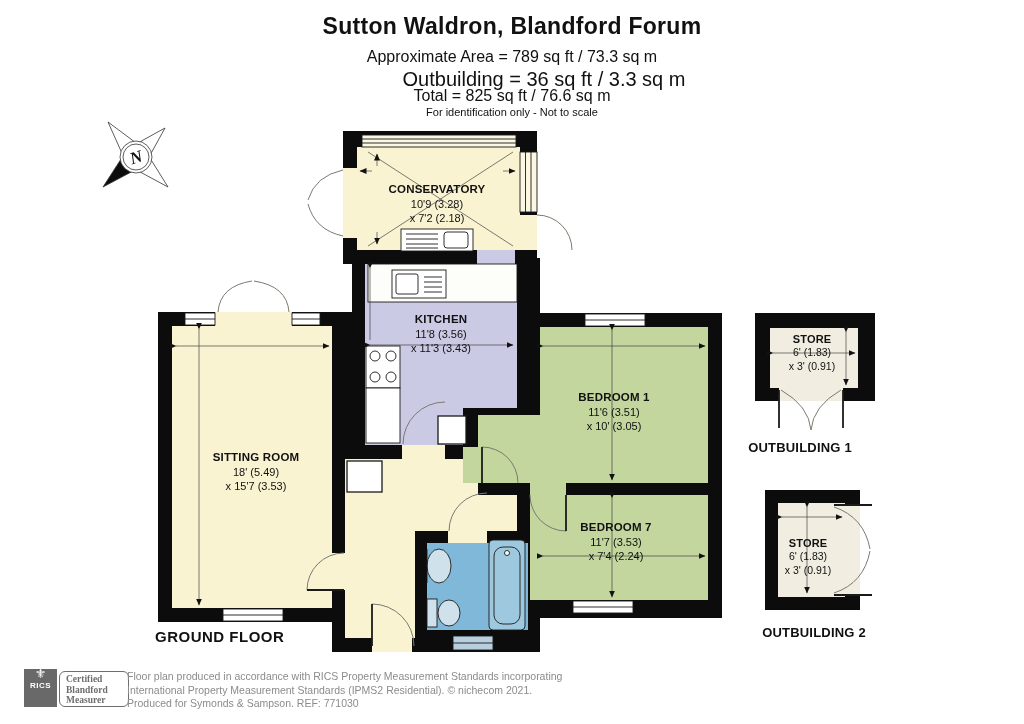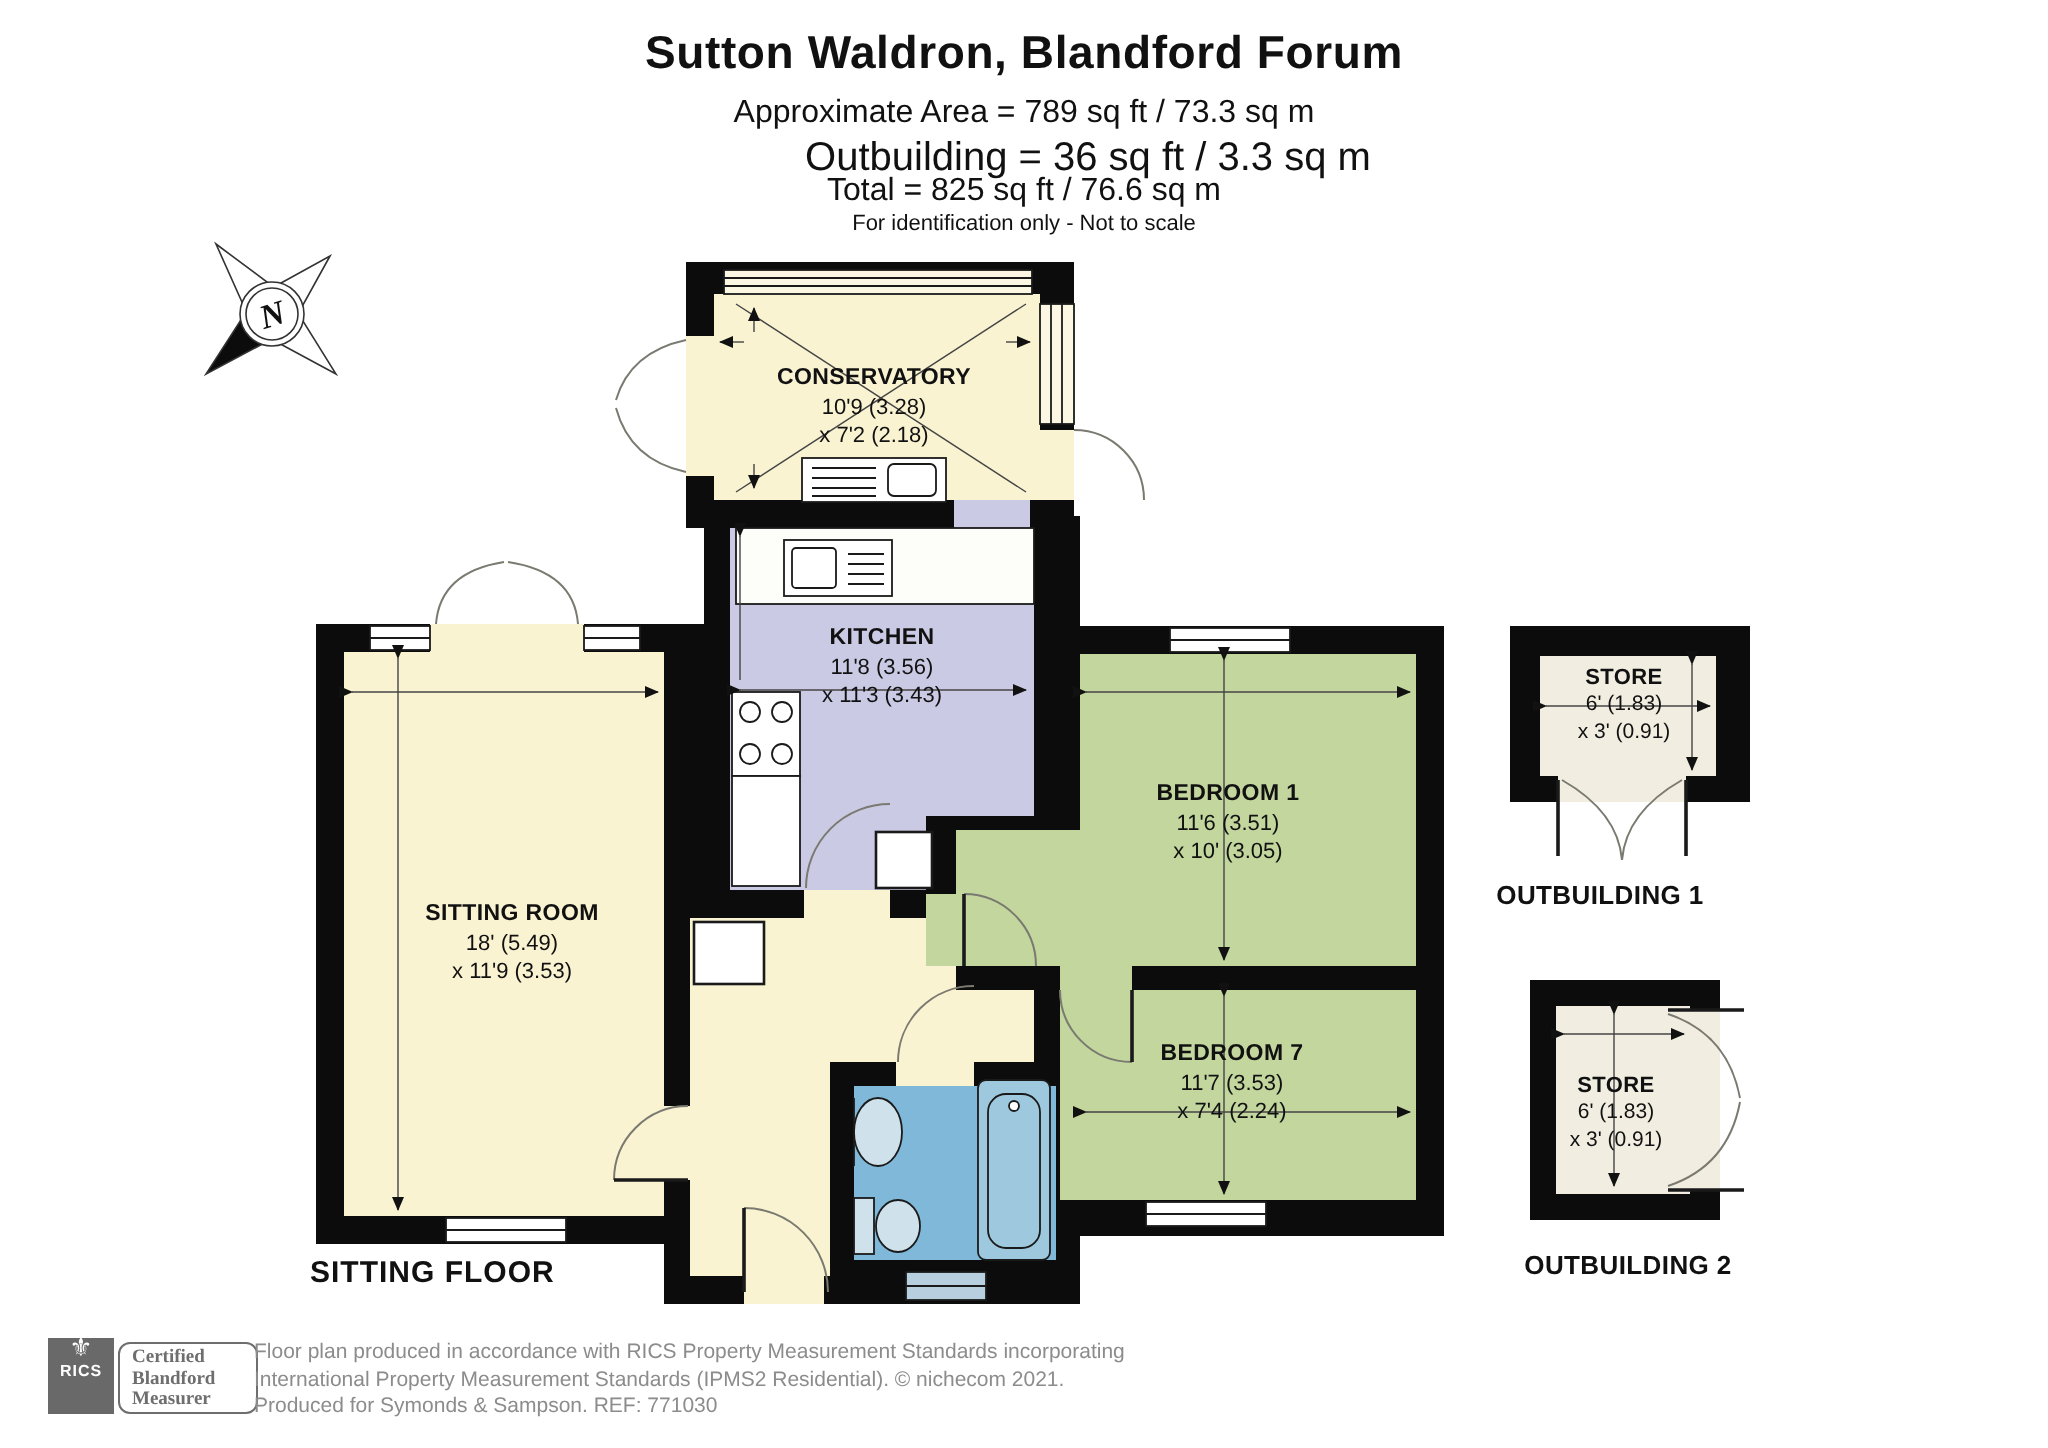--- a/index.html
+++ b/index.html
@@ -237,21 +237,21 @@
     <div class="rdim">x 7'2 (2.18)</div>
   </div>
   <div class="room-label" style="left:441px;top:312px;">
     <div class="rname">KITCHEN</div>
     <div class="rdim">11'8 (3.56)</div>
     <div class="rdim">x 11'3 (3.43)</div>
   </div>
   <div class="room-label" style="left:256px;top:450px;">
     <div class="rname">SITTING ROOM</div>
     <div class="rdim">18' (5.49)</div>
-    <div class="rdim">x 11'9 (3.53)</div>
+    <div class="rdim">x 15'7 (3.53)</div>
   </div>
   <div class="room-label" style="left:614px;top:390px;">
     <div class="rname">BEDROOM 1</div>
     <div class="rdim">11'6 (3.51)</div>
     <div class="rdim">x 10' (3.05)</div>
   </div>
   <div class="room-label" style="left:616px;top:520px;">
     <div class="rname">BEDROOM 7</div>
     <div class="rdim">11'7 (3.53)</div>
     <div class="rdim">x 7'4 (2.24)</div>
@@ -262,21 +262,21 @@
     <div class="rdim">x 3' (0.91)</div>
   </div>
   <div class="room-label small" style="left:808px;top:536px;">
     <div class="rname">STORE</div>
     <div class="rdim">6' (1.83)</div>
     <div class="rdim">x 3' (0.91)</div>
   </div>
 
   <div class="ob-label" style="left:800px;top:440px;text-align:center;">OUTBUILDING 1</div>
   <div class="ob-label" style="left:814px;top:625px;">OUTBUILDING 2</div>
-  <div class="floor-label">SITTING FLOOR</div>
+  <div class="floor-label">GROUND FLOOR</div>
 
   <div class="footer">
     <div class="rics-sq">
       <div class="rics-glyph">⚜</div>
       <div class="rics-word">RICS</div>
     </div>
     <div class="rics-badge">
       <div>Certified</div>
       <div>Blandford</div>
       <div>Measurer</div>

